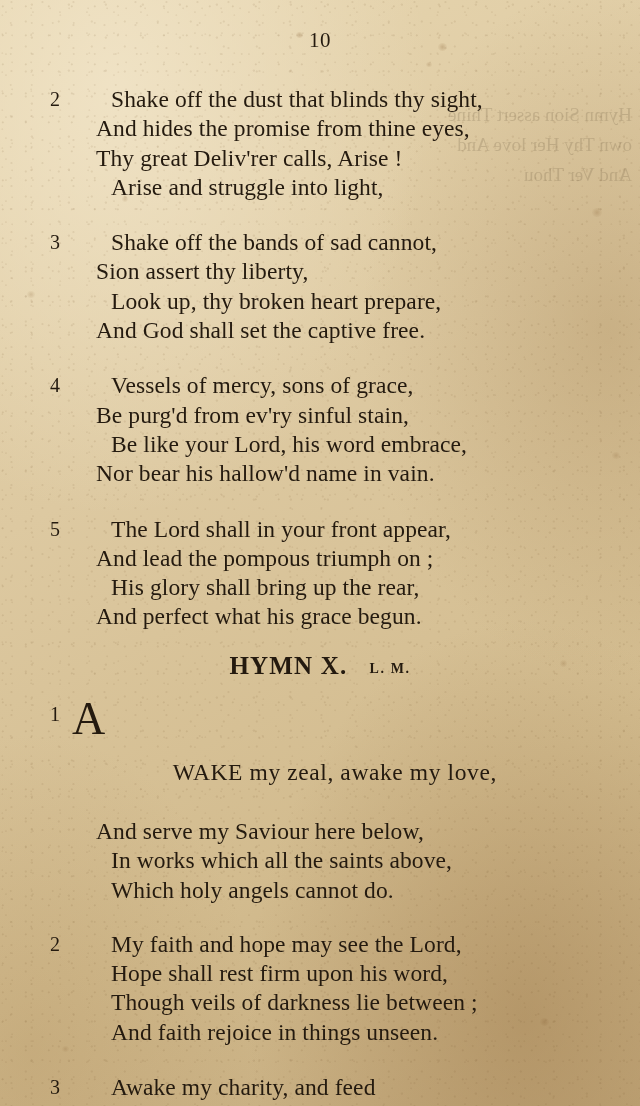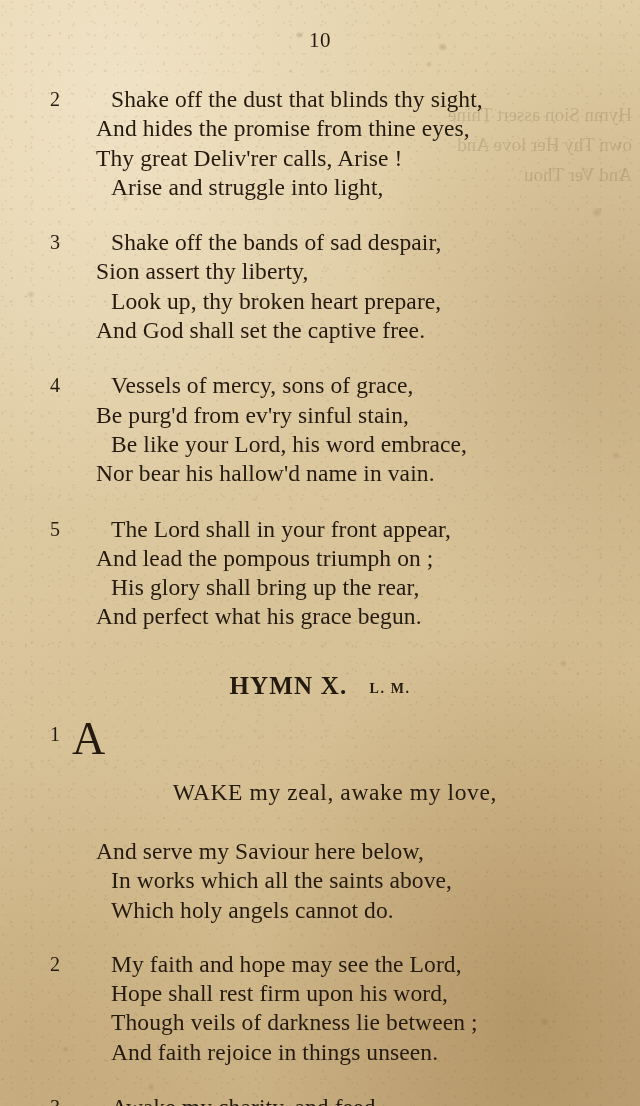--- a/index.html
+++ b/index.html
@@ -170,21 +170,21 @@
       <div class="stanza" style="margin-top:27px;">
         <span class="num">2</span>
         <div class="line i0">Shake off the dust that blinds thy sight,</div>
         <div class="line i1">And hides the promise from thine eyes,</div>
         <div class="line i1">Thy great Deliv'rer calls, Arise !</div>
         <div class="line i0">Arise and struggle into light,</div>
       </div>
 
       <div class="stanza" style="margin-top:26px;">
         <span class="num">3</span>
-        <div class="line i0">Shake off the bands of sad despair,</div>
+        <div class="line i0">Shake off the bands of sad cannot,</div>
         <div class="line i1">Sion assert thy liberty,</div>
         <div class="line i0">Look up, thy broken heart prepare,</div>
         <div class="line i1">And God shall set the captive free.</div>
       </div>
 
       <div class="stanza" style="margin-top:26px;">
         <span class="num">4</span>
         <div class="line i0">Vessels of mercy, sons of grace,</div>
         <div class="line i1">Be purg'd from ev'ry sinful stain,</div>
         <div class="line i0">Be like your Lord, his word embrace,</div>
@@ -196,21 +196,21 @@
         <div class="line i0">The Lord shall in your front appear,</div>
         <div class="line i1">And lead the pompous triumph on ;</div>
         <div class="line i0">His glory shall bring up the rear,</div>
         <div class="line i1">And perfect what his grace begun.</div>
       </div>
 
     </div>
 
     <div>
 
-      <div class="hymn-head" style="margin-top:40px;">
+      <div class="hymn-head" style="margin-top:20px;">
         <span>HYMN X.</span><span class="meter">L. M.</span>
       </div>
 
       <div class="stanza" style="margin-top:20px;">
         <span class="num">1</span>
         <div class="dropcap-line line">
           <span class="dropcap">A</span>
           <span class="after-cap smallcaps" style="display:inline-block;">WAKE my zeal, awake my love,</span>
         </div>
         <div class="line i1">And serve my Saviour here below,</div>

